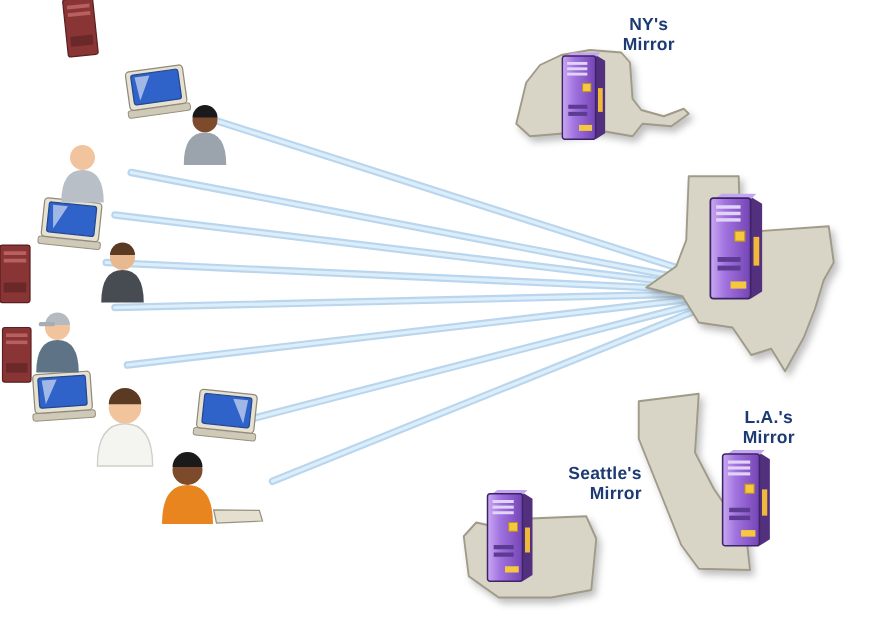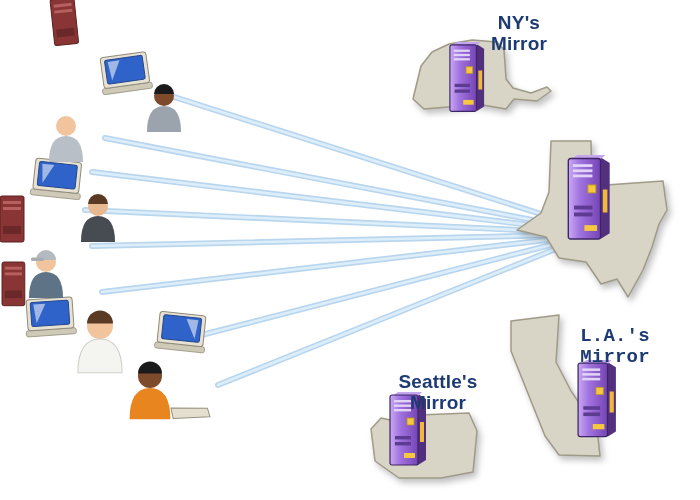--- a/index.html
+++ b/index.html
@@ -4,21 +4,21 @@
 <style>
   html,body { margin:0; padding:0; background:#fff; }
   .canvas {
     position:relative; width:700px; height:500px; background:#ffffff;
     overflow:hidden; font-family:"Liberation Sans", sans-serif;
   }
   .canvas svg { position:absolute; left:0; top:0; }
   .node-label {
     position:absolute; transform:translateX(-50%);
     text-align:center; white-space:pre-line;
-    font-weight:bold; font-size:19px; line-height:1.13;
+    font-weight:bold; font-size:14px; line-height:1.13;
     color:#1d3b72; letter-spacing:0.2px;
   }
 </style>
 </head>
 <body>
 
 <div class="canvas">
 
 <svg width="700" height="500" viewBox="0 0 700 500" xmlns="http://www.w3.org/2000/svg">
 
@@ -143,19 +143,19 @@
     </g>
 
     <path transform="translate(172,402) rotate(10)" d="M0,6 L36,0 L40,8 L4,16 Z" fill="#e5dfcf" stroke="#97917f"></path>
   </g>
 </svg>
 
 <div class="node-label" style="left:519px; top:12px;">NY's
 Mirror</div>
 
 
-<div class="node-label" style="left:615px; top:326px;font-family:Liberation Mono, monospace;">L.A.'s
+<div class="node-label" style="left:615px; top:326px;">L.A.'s
 Mirror</div>
 
-<div class="node-label" style="left:438px; top:371px;">Seattle's
+<div class="node-label" style="left:484px; top:371px;text-align:right;">Seattle's
 Mirror</div>
 
 </div>
 
 </body></html>

